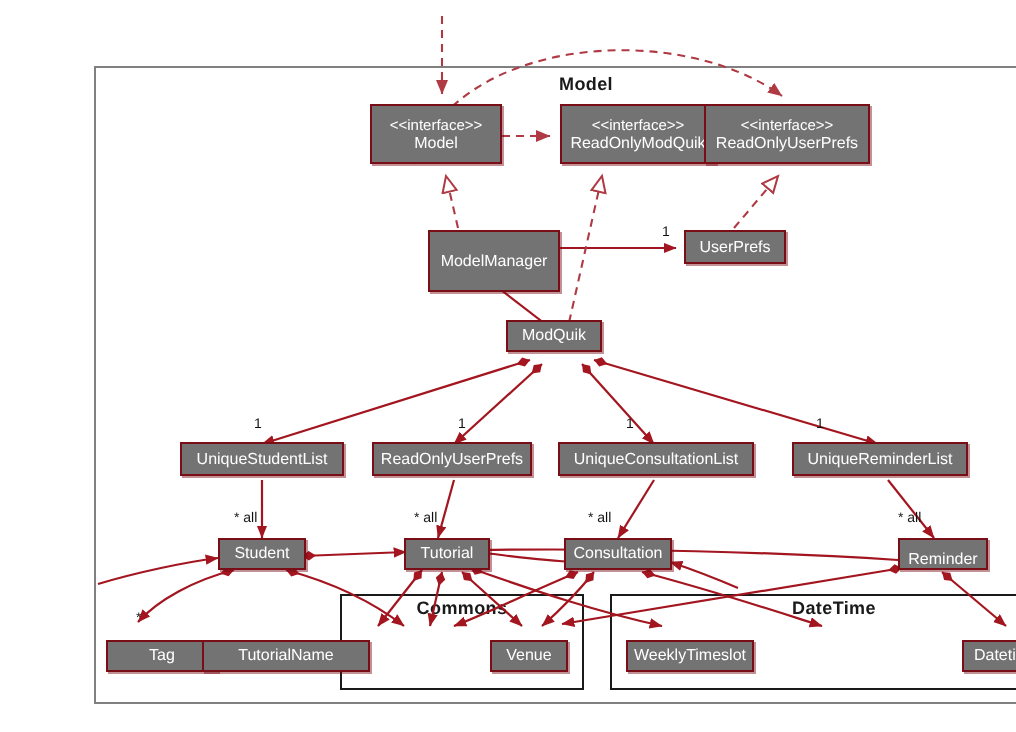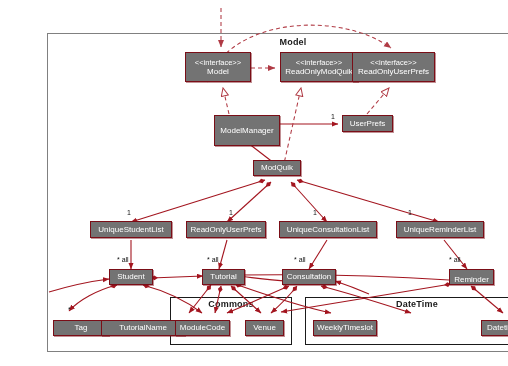--- a/index.html
+++ b/index.html
@@ -229,23 +229,20 @@
   </div>
 
   <div class="cls" style="left:14px; top:320px; width:56px; height:16px;">
     <span>Tag</span>
   </div>
 
   <div class="cls" style="left:62px; top:320px; width:84px; height:16px;">
     <span>TutorialName</span>
   </div>
 
-  <div class="cls" style="left:136px; top:320px; width:55px; height:16px;">
-    <span>ModuleCode</span>
-  </div>
 
   <div class="cls" style="left:206px; top:320px; width:39px; height:16px;">
     <span>Venue</span>
   </div>
 
   <div class="cls" style="left:274px; top:320px; width:64px; height:16px;">
     <span>WeeklyTimeslot</span>
   </div>
 
 

